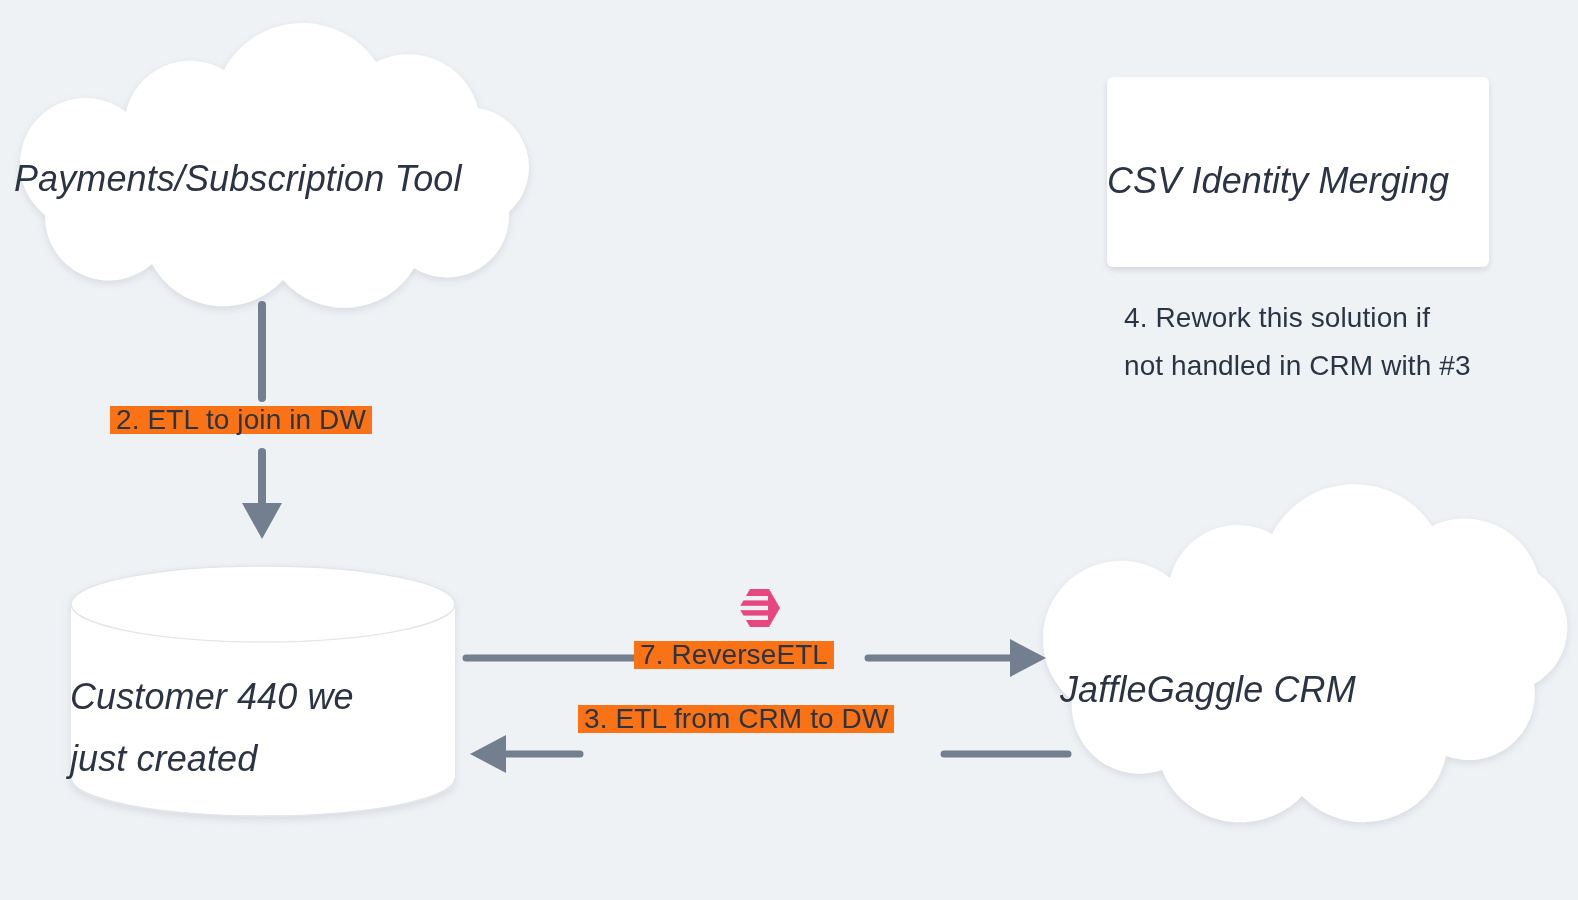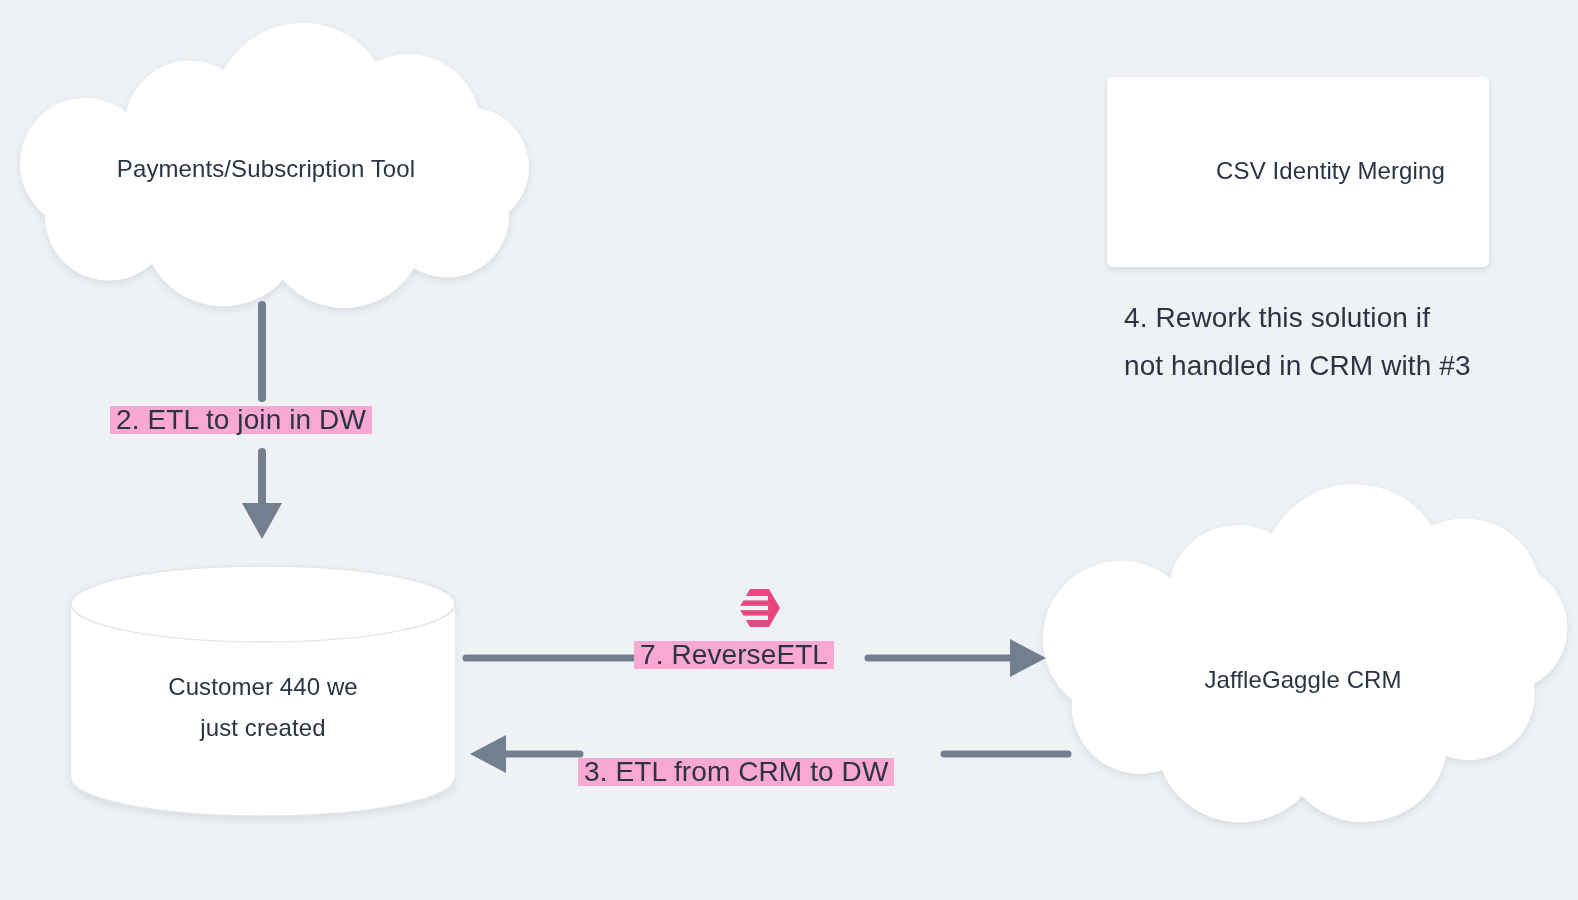--- a/index.html
+++ b/index.html
@@ -16,54 +16,54 @@
   }
   #canvas {
     position: absolute;
     left: 0; top: 0;
     width: 1578px;
     height: 900px;
   }
   .node-label {
     position: absolute;
     color: #2b3443;
-    font-size: 24px;
+    font-size: 36px;
     line-height: 1.72;
-    text-align: center;
     letter-spacing: 0.1px;
     white-space: pre-line;
     pointer-events: none;
+    font-style: italic;
   }
   .edge-label {
     position: absolute;
     color: #2b3443;
     font-size: 28px;
     line-height: 1.0;
     text-align: center;
     letter-spacing: 0.1px;
-    background: #f9a8d4;
+    background: #f97316;
     padding: 0 6px;
     white-space: nowrap;
   }
   .note-label {
     position: absolute;
     color: #2b3443;
     font-size: 28px;
     line-height: 1.72;
     text-align: left;
     letter-spacing: 0.1px;
     white-space: pre-line;
   }
   #cloud-payments-label { left: 14px;  top: 148px; width: 504px; }
   #cylinder-dw-label    { left: 70px;  top: 666px; width: 386px; }
   #cloud-crm-label      { left: 1060px; top: 659px; width: 486px; }
   #box-csv-label        { left: 1107px; top: 150px; width: 447px; }
   #note-rework          { left: 1084px; top: 294px; width: 470px; margin-left: 40px; }
   #label-reverse-etl    { left: 634px;  top: 641px; }
-  #label-etl-crm-dw     { left: 578px;  top: 758px; }
+  #label-etl-crm-dw     { left: 578px;  top: 705px; }
   #label-etl-join-dw    { left: 110px;  top: 406px; }
   #dbt-logo {
     position: absolute;
     left: 736px;
     top: 586px;
     width: 46px;
     height: 44px;
   }
 </style>
 </head>

